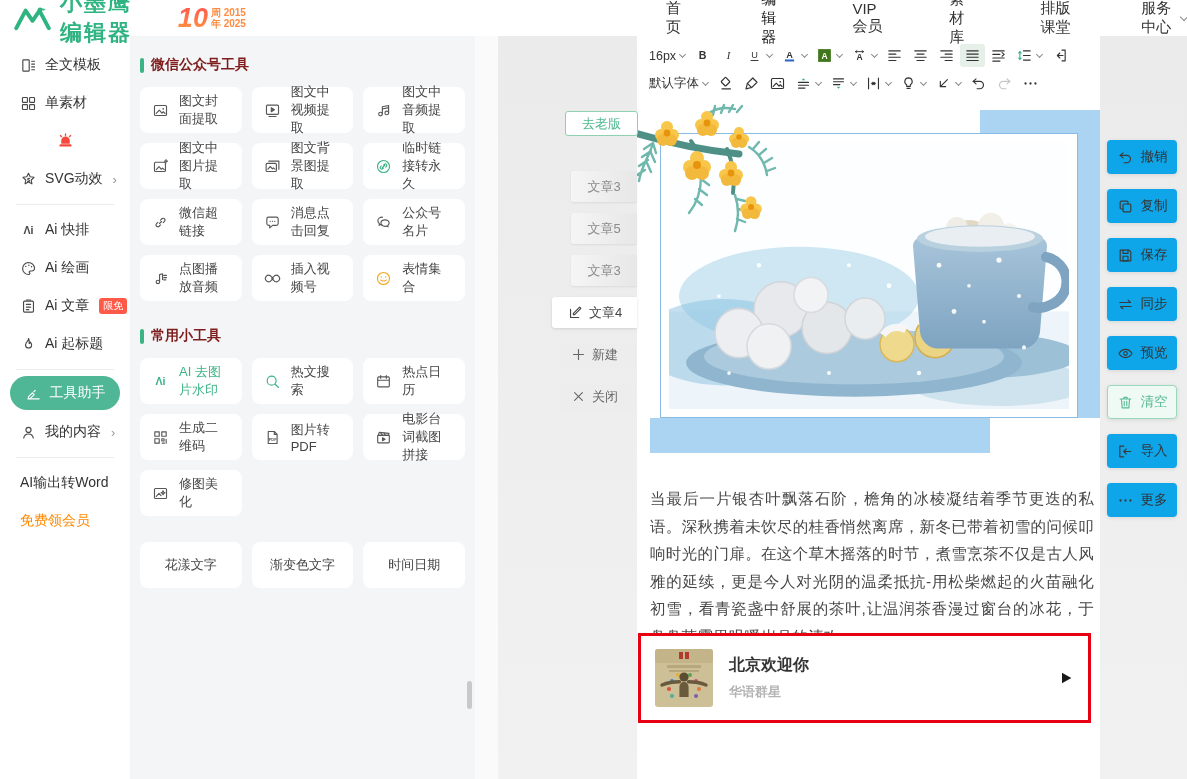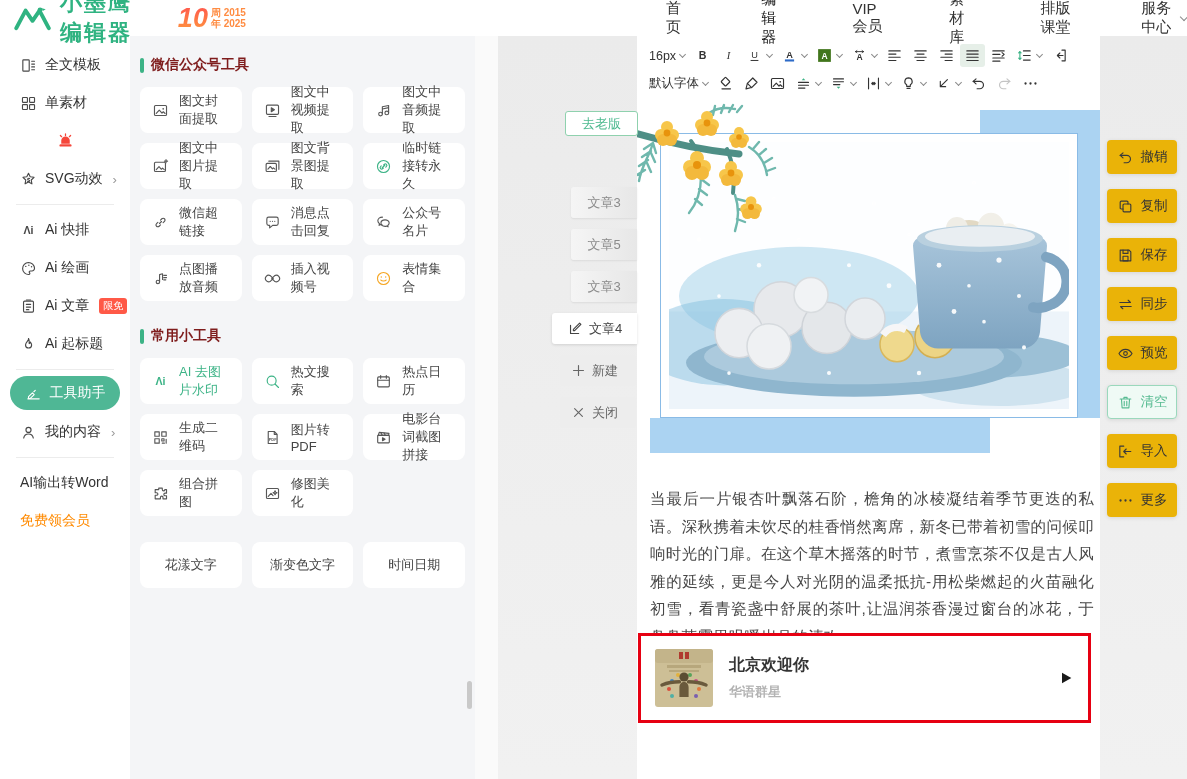--- a/index.html
+++ b/index.html
@@ -52,21 +52,21 @@
   .tc-green .tc-icon { color:#3cb386; }
   .tc-center { justify-content:center; }
   .panel-scrollthumb { position:absolute; left:337px; top:645px; width:5px; height:28px; background:#c9c9c9; border-radius:3px; }
   .panel-gutter { position:absolute; left:475px; top:36px; width:23px; height:743px; background:#fafafa; z-index:5; }
 
   
   .workspace { position:absolute; left:498px; top:36px; width:689px; height:743px; background:linear-gradient(180deg,#ebebeb,#f1f1f1); z-index:1; }
 
   
   .btn-old { position:absolute; left:565px; top:111px; width:73px; height:25px; background:#fff; border:1px solid #8fd1ae; border-radius:3px; color:#4db98f; font-size:13px; display:flex; align-items:center; justify-content:center; cursor:pointer; z-index:12; }
-  .tab-col { position:absolute; left:552px; top:187px; width:85px; z-index:12; }
+  .tab-col { position:absolute; left:552px; top:171px; width:85px; z-index:12; }
   .tab { display:flex; align-items:center; justify-content:center; gap:5px; height:31px; margin-bottom:11px; margin-left:auto; width:66px;
     background:linear-gradient(90deg,#f5f5f5,#e7e7e7); color:#8b8b8b; font-size:13px; border-radius:3px 0 0 3px; box-shadow:0 1px 2px rgba(0,0,0,.08); cursor:pointer; }
   .tab svg { width:14px; height:14px; }
   .tab-active { width:85px; background:#fff; color:#444; box-shadow:0 1px 3px rgba(0,0,0,.12); }
   .tab-util { width:76px; margin-left:8px; margin-right:auto; background:#ededed; color:#666; box-shadow:none; justify-content:flex-start; padding-left:10px; border-radius:3px; }
 
   
   .toolbar { position:absolute; left:637px; top:36px; width:463px; height:67px; background:#fff; padding:3px 8px; display:flex; flex-direction:column; justify-content:space-evenly; z-index:12; }
   .tb-row { display:flex; align-items:center; }
   .tb-item { display:flex; align-items:center; padding:3px 4px; margin-right:1px; border-radius:3px; cursor:pointer; color:#333; }
@@ -86,21 +86,21 @@
   .para { position:absolute; left:13px; top:382px; width:444px; font-size:15.5px; line-height:27.5px; color:#474747; text-align:justify; letter-spacing:.3px; }
   .music { position:absolute; left:1px; top:530px; width:453px; height:90px; background:#fff; border:3px solid #e60012; display:flex; align-items:center; gap:16px; padding:0 14px; }
   .album { width:58px; height:58px; flex:none; }
   .music-meta { display:flex; flex-direction:column; gap:7px;font-weight:bold; }
   .music-title { font-size:16px; color:#333; }
   .music-artist { font-size:13px; color:#b3b3b3; }
   .play { margin-left:auto; width:16px; height:16px; cursor:pointer; }
 
   
   .actions { position:absolute; left:1107px; top:140px; width:70px; z-index:12; }
-  .action { display:flex; align-items:center; justify-content:center; gap:7px; height:34px; margin-bottom:15px; background:#eab308; border:1px solid rgba(0,0,0,0); border-radius:4px; box-shadow:0 1px 4px rgba(0,0,0,.10); font-size:13.5px; color:#333; cursor:pointer; }
+  .action { display:flex; align-items:center; justify-content:center; gap:7px; height:34px; margin-bottom:15px; background:#0ea5e9; border:1px solid rgba(0,0,0,0); border-radius:4px; box-shadow:0 1px 4px rgba(0,0,0,.10); font-size:13.5px; color:#333; cursor:pointer; }
   .action svg { width:15px; height:15px; color:#3a3a3a; }
   .ra-active { background:#effaf5; border-color:#9ad8bc; color:#57bb92; }
   .ra-active svg { color:#57bb92; }
 </style>
 </head>
 <body>
 
 <header class="header">
   <div class="brand">
     <span class="brand-logo">
@@ -483,28 +483,20 @@
           <svg viewBox="0 0 24 24" fill="none" stroke="currentColor" stroke-width="1.6" stroke-linecap="round" stroke-linejoin="round" style="width: 100%; height: 100%;">
             <rect x="3.8" y="9" width="16.4" height="10.5" rx="1"></rect>
             <path d="M4.5 9L6 4.8l13.7 1.4-.5 2.8z"></path>
             <path d="M8.3 5.2l1.7 3.1M12.8 5.7l1.7 3"></path>
             <path d="M10.6 12.3l3.6 2.1-3.6 2.1z" fill="currentColor"></path>
           </svg>
         </span>
         <span class="tc-label">电影台词截图拼接</span>
       </div>
 
-      <div class="tool-card">
-        <span class="tc-icon" style="display: inline-block; width: 17px; height: 17px;">
-          <svg viewBox="0 0 24 24" fill="none" stroke="currentColor" stroke-width="1.6" stroke-linecap="round" stroke-linejoin="round" style="width: 100%; height: 100%;">
-            <path d="M9.5 4.5h5v2a1.8 1.8 0 0 0 3.6 0h2.4v5h-2a1.8 1.8 0 0 0 0 3.6h2v4.4h-5v-2a1.8 1.8 0 0 0-3.6 0v2H4.5v-5h2a1.8 1.8 0 0 0 0-3.6h-2V6.5h5z"></path>
-          </svg>
-        </span>
-        <span class="tc-label">组合拼图</span>
-      </div>
 
       <div class="tool-card">
         <span class="tc-icon" style="display: inline-block; width: 17px; height: 17px;">
           <svg viewBox="0 0 24 24" fill="none" stroke="currentColor" stroke-width="1.6" stroke-linecap="round" stroke-linejoin="round" style="width: 100%; height: 100%;">
             <rect x="3.5" y="5" width="17" height="14" rx="1.5"></rect>
             <path d="M6 16.2l3.9-4.4 2.9 3.2"></path>
             <path d="M15.6 8.2l.9 1.9 1.9.9-1.9.9-.9 1.9-.9-1.9-1.9-.9 1.9-.9z"></path>
           </svg>
         </span>
         <span class="tc-label">修图美化</span>

